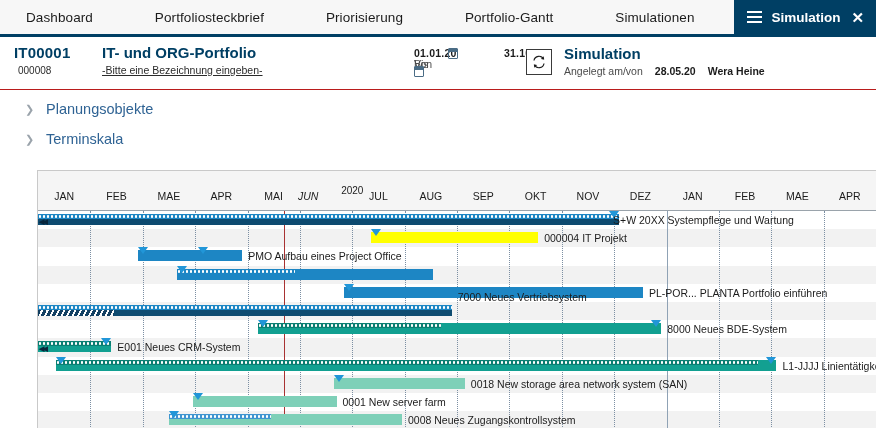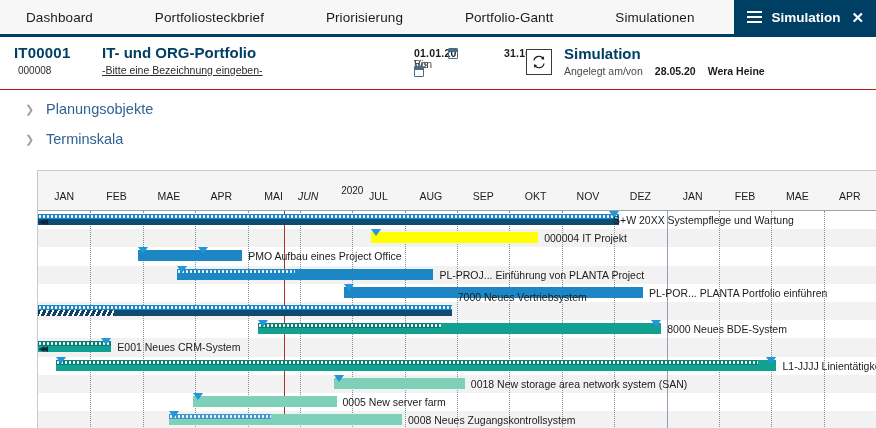--- a/index.html
+++ b/index.html
@@ -268,21 +268,20 @@
           <div class="dots" style="width: 0px; background: radial-gradient(circle at 2px 2.5px, rgb(255, 255, 255) 1.1px, transparent 1.2px) 0% 0% / 4px 5px rgb(29, 134, 196);"></div>
           <div class="marker-start" style="left: 0px; border-top: 7px solid rgb(33, 150, 216);"></div>
           <div class="marker-start" style="left: 60.755px; border-top: 7px solid rgb(33, 150, 216);"></div>
         </div>
         <div class="lbl" style="left: 210.262px; top: 40.4px;">PMO  Aufbau eines Project Office</div>
         <div class="bar" style="left: 138.794px; top: 57.6px; width: 256.637px;">
           <div class="fill" style="background: rgb(29, 134, 196);"></div>
           <div class="dots" style="width: 117.844px; background: radial-gradient(circle at 2px 2.5px, rgb(255, 255, 255) 1.1px, transparent 1.2px) 0% 0% / 4px 5px rgb(29, 134, 196);"></div>
           <div class="marker-start" style="left: 0px; border-top: 7px solid rgb(33, 150, 216);"></div>
         </div>
-        <div class="lbl" style="left: 401.431px; top: 58.6px;">PL-PROJ...  Einführung von PLANTA Project</div>
         <div class="bar" style="left: 306.394px; top: 75.8px; width: 298.538px;">
           <div class="fill" style="background: rgb(29, 134, 196);"></div>
           <div class="dots" style="width: 0px; background: radial-gradient(circle at 2px 2.5px, rgb(255, 255, 255) 1.1px, transparent 1.2px) 0% 0% / 4px 5px rgb(29, 134, 196);"></div>
           <div class="marker-start" style="left: 0px; border-top: 7px solid rgb(33, 150, 216);"></div>
         </div>
         <div class="lbl" style="left: 610.931px; top: 76.8px;">PL-POR...  PLANTA Portfolio einführen</div>
         <div class="bar" style="left: 0px; top: 94px; width: 413.762px;">
           <div class="fill" style="background: rgb(14, 75, 112);"></div>
           <div class="hatch" style="width: 75.9437px;"></div>
           <div class="dots" style="width: 413.762px; background: radial-gradient(circle at 2px 2.5px, rgb(255, 255, 255) 1.1px, transparent 1.2px) 0% 0% / 4px 5px rgb(29, 134, 196);"></div>
@@ -313,21 +312,21 @@
           <div class="fill" style="background: rgb(126, 208, 184);"></div>
           <div class="dots" style="width: 0px; background: radial-gradient(circle at 2px 2.5px, rgb(255, 255, 255) 1.1px, transparent 1.2px) 0% 0% / 4px 5px rgb(63, 149, 208);"></div>
           <div class="marker-start" style="left: 0px; border-top: 7px solid rgb(33, 150, 216);"></div>
         </div>
         <div class="lbl" style="left: 432.856px; top: 167.8px;">0018  New storage area network system (SAN)</div>
         <div class="bar" style="left: 154.506px; top: 185px; width: 144.031px;">
           <div class="fill" style="background: rgb(126, 208, 184);"></div>
           <div class="dots" style="width: 0px; background: radial-gradient(circle at 2px 2.5px, rgb(255, 255, 255) 1.1px, transparent 1.2px) 0% 0% / 4px 5px rgb(63, 149, 208);"></div>
           <div class="marker-start" style="left: 0px; border-top: 7px solid rgb(33, 150, 216);"></div>
         </div>
-        <div class="lbl" style="left: 304.538px; top: 186px;">0005  New server farm</div>
+        <div class="lbl" style="left: 304.538px; top: 186px;">0001  New server farm</div>
         <div class="bar" style="left: 130.938px; top: 203.2px; width: 233.069px;">
           <div class="fill" style="background: rgb(126, 208, 184);"></div>
           <div class="dots" style="width: 102.131px; background: radial-gradient(circle at 2px 2.5px, rgb(255, 255, 255) 1.1px, transparent 1.2px) 0% 0% / 4px 5px rgb(63, 149, 208);"></div>
           <div class="marker-start" style="left: 0px; border-top: 7px solid rgb(33, 150, 216);"></div>
         </div>
         <div class="lbl" style="left: 370.006px; top: 204.2px;">0008  Neues Zugangskontrollsystem</div>
       </div>
   </div>
 
 </div>

